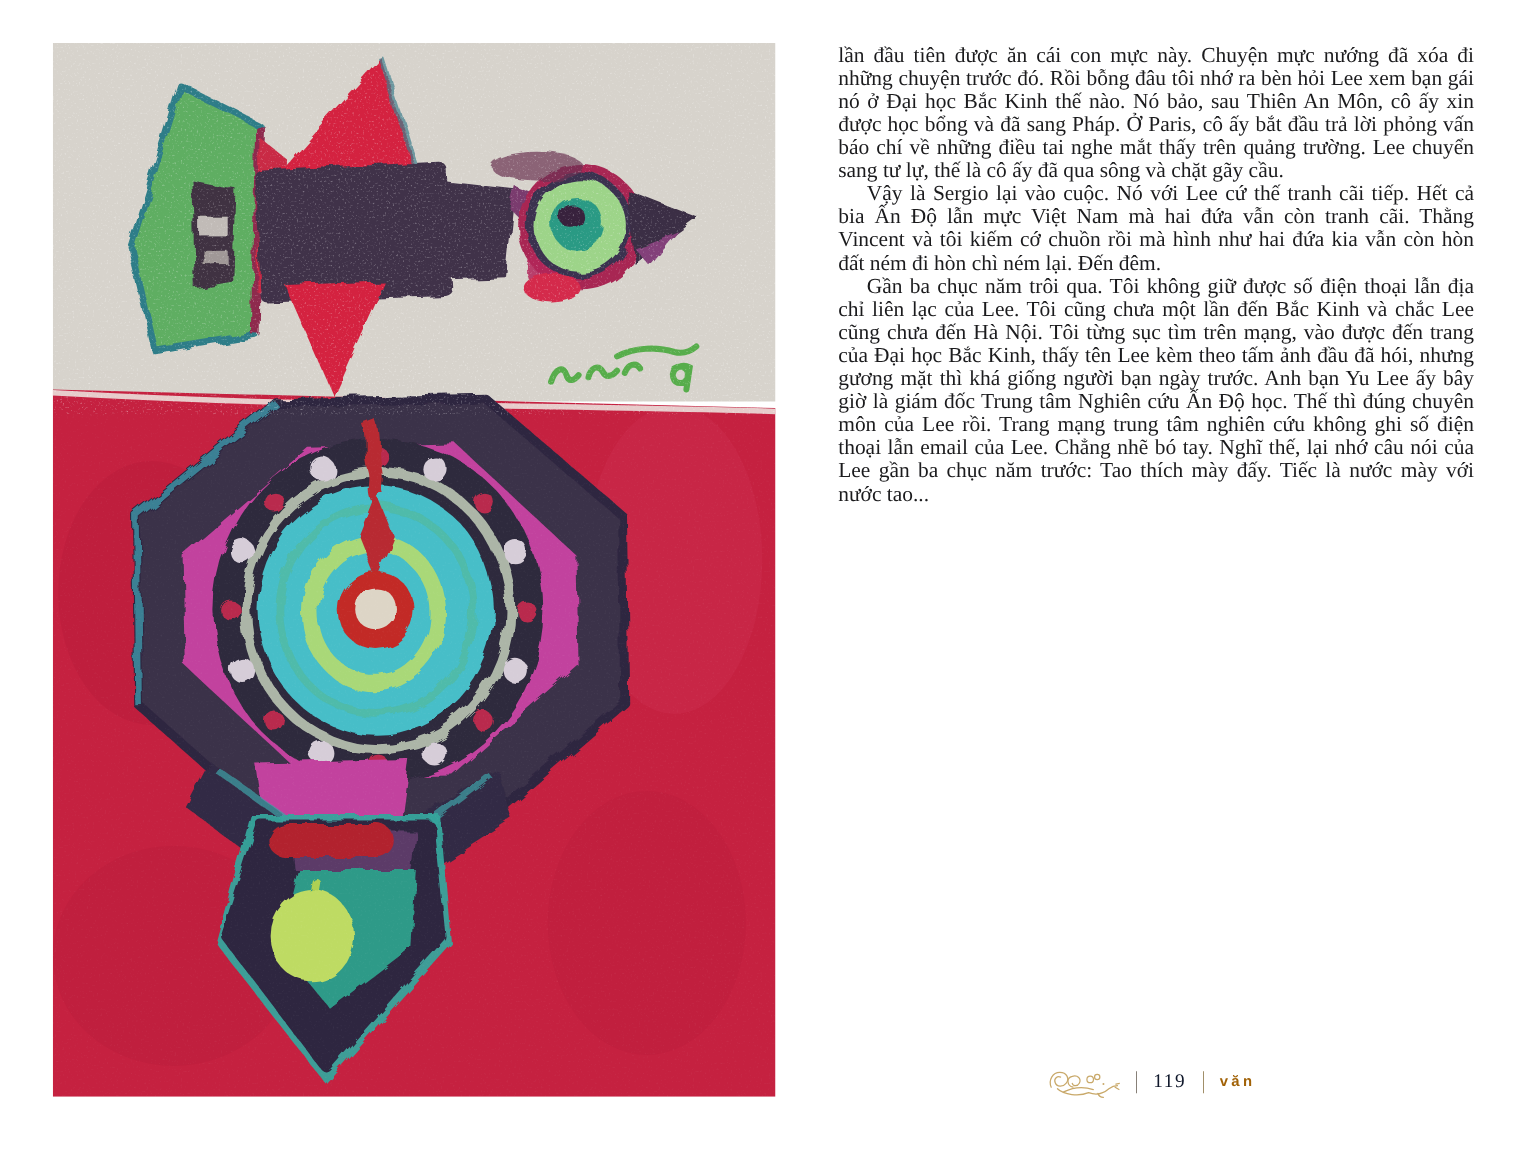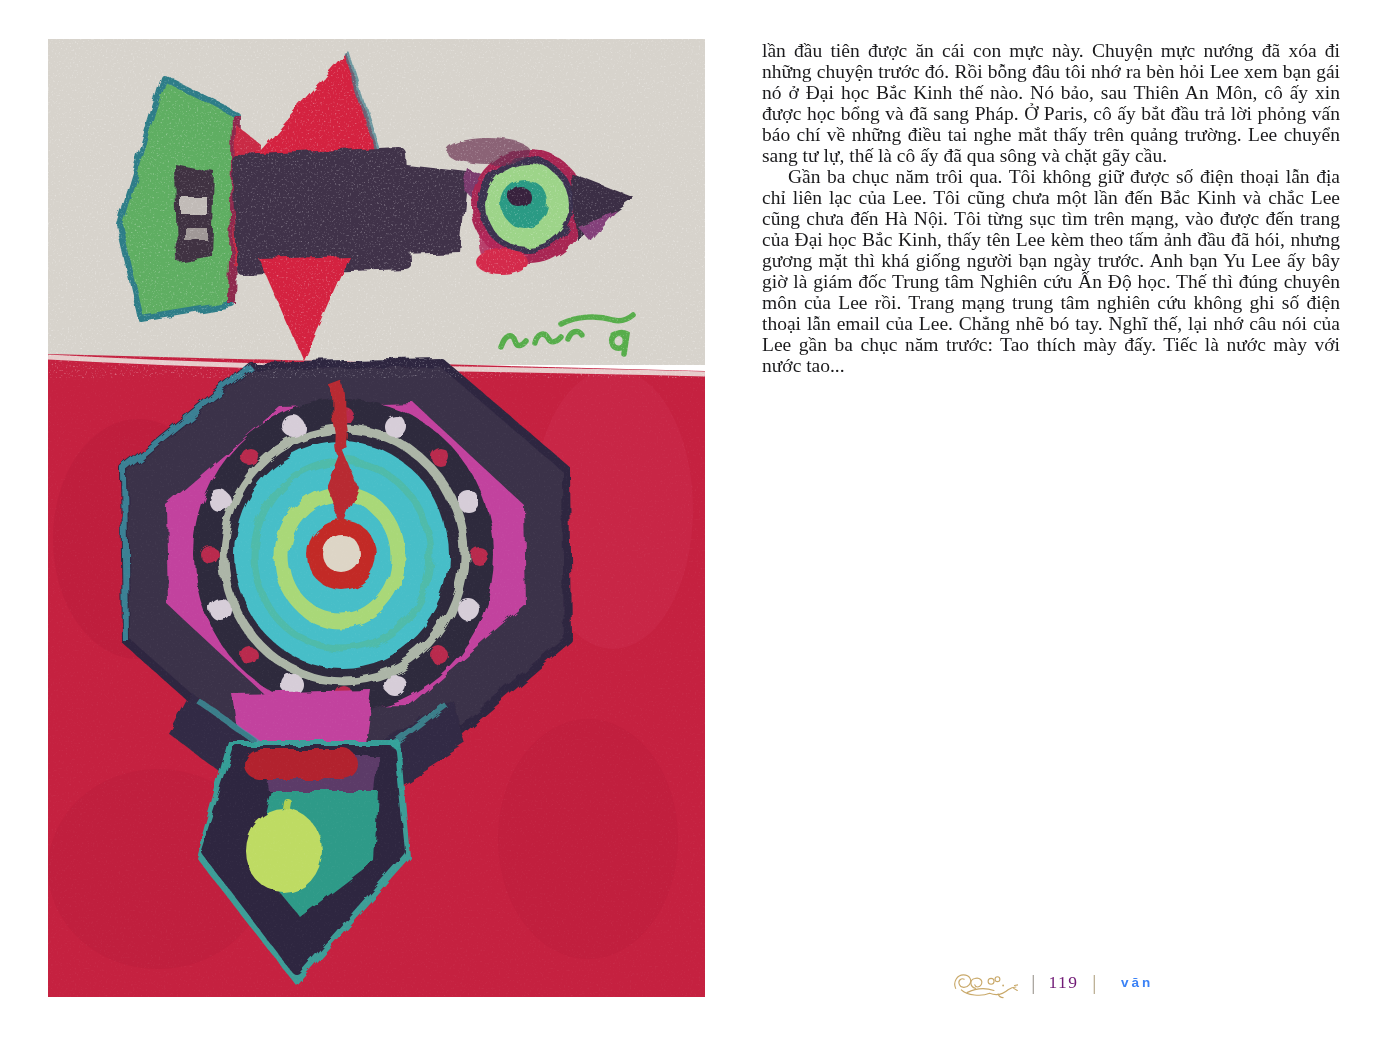--- a/index.html
+++ b/index.html
@@ -10,24 +10,24 @@
   .text-col{position:absolute;left:762px;top:40px;width:578px;
             font-size:19.5px;line-height:21px;color:#1b1b1d;
             text-align:justify;text-justify:inter-word;}
   .text-col p{margin:0;}
   .text-col p.indent{text-indent:26px;}
   .folio{position:absolute;left:950px;top:956px;height:52px;display:flex;align-items:center;gap:13px;}
   .ornament{width:68px;height:44px;flex:0 0 auto;}
   .divider{font-family:"Liberation Serif",serif;font-size:22px;color:#6a6258;line-height:1;
            transform:scaleX(.65);display:inline-block;}
   .divider.gold{color:#8a7445;}
-  .pagenum{font-size:17.5px;color:#701a75;letter-spacing:1.5px;
+  .pagenum{font-size:17.5px;color:#0f172a;letter-spacing:1.5px;
            font-feature-settings:"onum" 1;font-variant-numeric:oldstyle-nums;}
   .section{font-family:"Liberation Sans",sans-serif;font-size:13.5px;font-weight:700;
-           letter-spacing:3px;color:#3b82f6;margin-left:12px;}
+           letter-spacing:3px;color:#a16207;}
 </style>
 </head>
 <body>
 
 <div class="page">
 
   <figure class="artwork" aria-label="Abstract gouache painting: a green-and-red bird on a pale grey ground above a crimson field holding a dark octagonal wheel with beaded ring, teal disc and red centre drop, with a dark pendant holding a green fruit below">
     <svg viewBox="0 0 657 958" preserveAspectRatio="none">
       <defs>
         <filter id="spk" x="-5%" y="-5%" width="110%" height="110%">
@@ -129,20 +129,21 @@
         <ellipse cx="236" cy="812" rx="38" ry="42" fill="#bedb63"></ellipse>
       </g>
 
       <rect x="0" y="0" width="657" height="322" filter="url(#spk)" opacity="0.65"></rect>
       <rect x="0" y="322" width="657" height="636" filter="url(#spk)" opacity="0.10"></rect>
     </svg>
   </figure>
 
   <main class="text-col">
     <p class="para">lần đầu tiên được ăn cái con mực này. Chuyện mực nướng đã xóa đi những chuyện trước đó. Rồi bỗng đâu tôi nhớ ra bèn hỏi Lee xem bạn gái nó ở Đại học Bắc Kinh thế nào. Nó bảo, sau Thiên An Môn, cô ấy xin được học bổng và đã sang Pháp. Ở Paris, cô ấy bắt đầu trả lời phỏng vấn báo chí về những điều tai nghe mắt thấy trên quảng trường. Lee chuyển sang tư lự, thế là cô ấy đã qua sông và chặt gãy cầu.</p>
+    <p class="para indent">Vậy là Sergio lại vào cuộc. Nó với Lee cứ thế tranh cãi tiếp. Hết cả bia Ấn Độ lẫn mực Việt Nam mà hai đứa vẫn còn tranh cãi. Thằng Vincent và tôi kiếm cớ chuồn rồi mà hình như hai đứa kia vẫn còn hòn đất ném đi hòn chì ném lại. Đến đêm.</p>
     <p class="para indent">Gần ba chục năm trôi qua. Tôi không giữ được số điện thoại lẫn địa chỉ liên lạc của Lee. Tôi cũng chưa một lần đến Bắc Kinh và chắc Lee cũng chưa đến Hà Nội. Tôi từng sục tìm trên mạng, vào được đến trang của Đại học Bắc Kinh, thấy tên Lee kèm theo tấm ảnh đầu đã hói, nhưng gương mặt thì khá giống người bạn ngày trước. Anh bạn Yu Lee ấy bây giờ là giám đốc Trung tâm Nghiên cứu Ấn Độ học. Thế thì đúng chuyên môn của Lee rồi. Trang mạng trung tâm nghiên cứu không ghi số điện thoại lẫn email của Lee. Chẳng nhẽ bó tay. Nghĩ thế, lại nhớ câu nói của Lee gần ba chục năm trước: Tao thích mày đấy. Tiếc là nước mày với nước tao...</p>
   </main>
 
   <footer class="folio">
     <svg class="ornament" viewBox="0 0 96 58" fill="none" stroke="#c9a96a" stroke-width="1.6" stroke-linecap="round">
       <path d="M8,38 C4,29 10,19 19,19 C28,19 32,27 27,33 C23,38 15,38 13,32 C11,27 16,23 20,25"></path>
       <path d="M16,40 C24,48 44,50 56,45 C64,48 74,47 82,40 C86,37 90,36 93,36"></path>
       <path d="M24,44 C36,38 50,37 62,41"></path>
       <path d="M36,38 c-8,-2 -9,-12 -1,-14 c7,-2 12,3 9,9 c-2,4 -8,4 -9,0"></path>
       <circle cx="58" cy="28" r="4.2"></circle>

